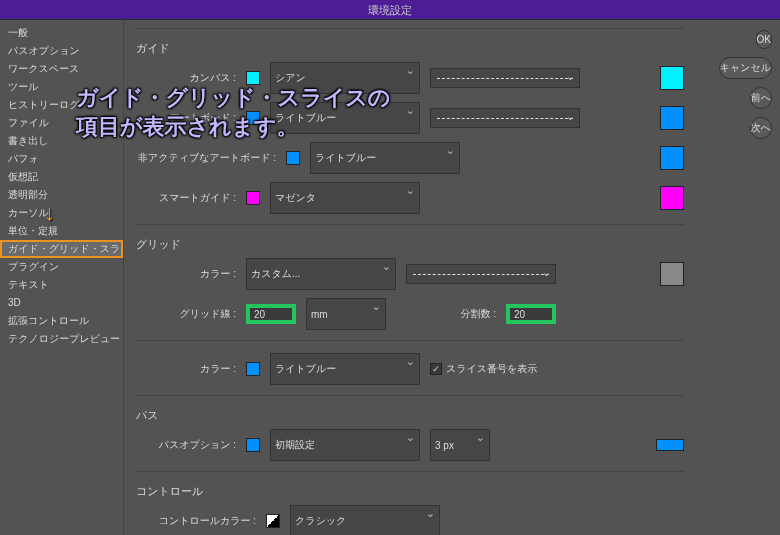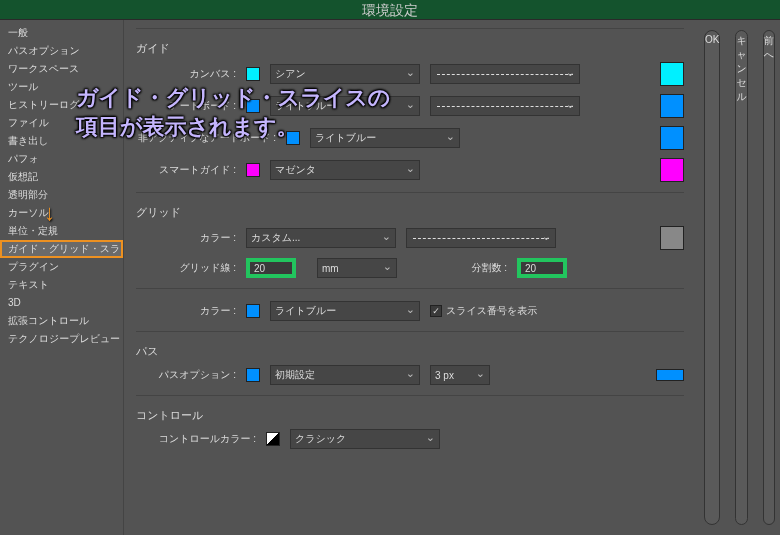--- a/index.html
+++ b/index.html
@@ -1,43 +1,43 @@
 <!DOCTYPE html>
 <html><head>
 <meta charset="utf-8">
 <style>
 * { margin: 0; padding: 0; box-sizing: border-box; font-family: "Hiragino Sans", "Meiryo", sans-serif; }
 body { background: #fff; width: 780px; height: 535px; overflow: hidden; }
 .window { width: 780px; height: 535px; background: #535353; color: #ddd; font-size: 11px; position: relative; }
-.titlebar { height: 20px; background: #14532d; color: #ccc; text-align: center; line-height: 20px; font-size: 14px; border-bottom: 1px solid #2a2a2a; }
+.titlebar { height: 20px; background: #4c1d95; color: #ccc; text-align: center; line-height: 20px; font-size: 11px; border-bottom: 1px solid #2a2a2a; }
 .body { display: flex; height: calc(100% - 20px); }
 .sidebar { width: 124px; background: #535353; border-right: 1px solid #444; padding-top: 4px; }
 .sidebar-item { padding: 2px 8px; color: #ddd; font-size: 10px; line-height: 14px; cursor: pointer; white-space: nowrap; overflow: hidden; }
 .sidebar-item.active { background: #6a6a6a; }
 .sidebar-item.highlighted { border: 2px solid #ed9121; padding: 0 6px; }
 .main { flex: 1; padding: 8px 12px; overflow: auto; background: #535353; }
 .section { margin-bottom: 10px; }
 .section-title { color: #ddd; font-size: 11px; margin-bottom: 6px; }
 .section-wrap { border-top: 1px solid #444; padding-top: 12px; }
 .row { display: flex; align-items: center; margin-bottom: 8px; gap: 10px; }
 .row-label { width: 100px; text-align: right; color: #ddd; font-size: 10px; }
 .swatch-inline { width: 14px; height: 14px; border: 1px solid #222; flex-shrink: 0; }
-.select { background: #464646; border: 1px solid #333; color: #ddd; font-size: 10px; padding: 2px 4px; height: 20px; position: relative; display: flex; align-items: center; }
+.select { background: #464646; border: 1px solid #333; color: #ddd; font-size: 10px; padding: 2px 4px; height: 32px; position: relative; display: flex; align-items: center; }
 .select.wide { width: 150px; }
-.select.med { width: 80px; margin-left: 11px; }
+.select.med { width: 80px; }
 .select.small { width: 60px; }
 .select::after { content: "⌄"; position: absolute; right: 4px; top: 1px; color: #bbb; font-size: 11px; }
 .dash-select { width: 150px; height: 20px; background: #464646; border: 1px solid #333; display: flex; align-items: center; padding: 0 6px; position: relative; }
 .dash-select::after { content: "⌄"; position: absolute; right: 4px; top: 1px; color: #bbb; font-size: 11px; }
 .dash-line { flex: 1; border-top: 1px dashed #ddd; }
 .input { background: #3a3a3a; border: 4px solid #22c55e; color: #ddd; font-size: 10px; padding: 2px 4px; height: 20px; width: 50px; }
 .big-swatch { width: 24px; height: 24px; border: 1px solid #222; flex-shrink: 0; }
 .checkbox-wrap { display: flex; align-items: center; gap: 4px; font-size: 10px; }
 .checkbox { width: 12px; height: 12px; background: #3a3a3a; border: 1px solid #222; display: flex; align-items: center; justify-content: center; font-size: 9px; color: #ddd; }
-.rightbar { width: 84px; padding: 10px 8px; display: flex; flex-direction: row; gap: 15px; }
+.rightbar { width: 84px; padding: 10px 8px; display: flex; flex-direction: column; gap: 8px; align-items: flex-end; }
 .btn { background: #5a5a5a; border: 1px solid #333; border-radius: 12px; color: #ddd; font-size: 10px; padding: 3px 0; text-align: center; cursor: pointer; }
 .annotation { position: absolute; top: 84px; left: 64px; color: #c4b5fd; font-size: 22px; font-weight: bold; text-shadow: 1px 1px 2px #000, -1px -1px 2px #000, 1px -1px 2px #000, -1px 1px 2px #000; pointer-events: none; line-height: 1.3; margin-left: 12px; }
 .arrow { position: absolute; top: 200px; left: 44px; color: #ed9121; font-size: 22px; font-weight: bold; text-shadow: 1px 1px 2px #000; pointer-events: none; }
 .bw-swatch { width: 14px; height: 14px; background: linear-gradient(135deg, #fff 0 50%, #000 50% 100%); border: 1px solid #222; flex-shrink: 0; }
 .path-swatch { width: 28px; height: 12px; background: #0090ff; border: 1px solid #222; }
 </style>
 </head>
 <body>
 
 <div class="window">

